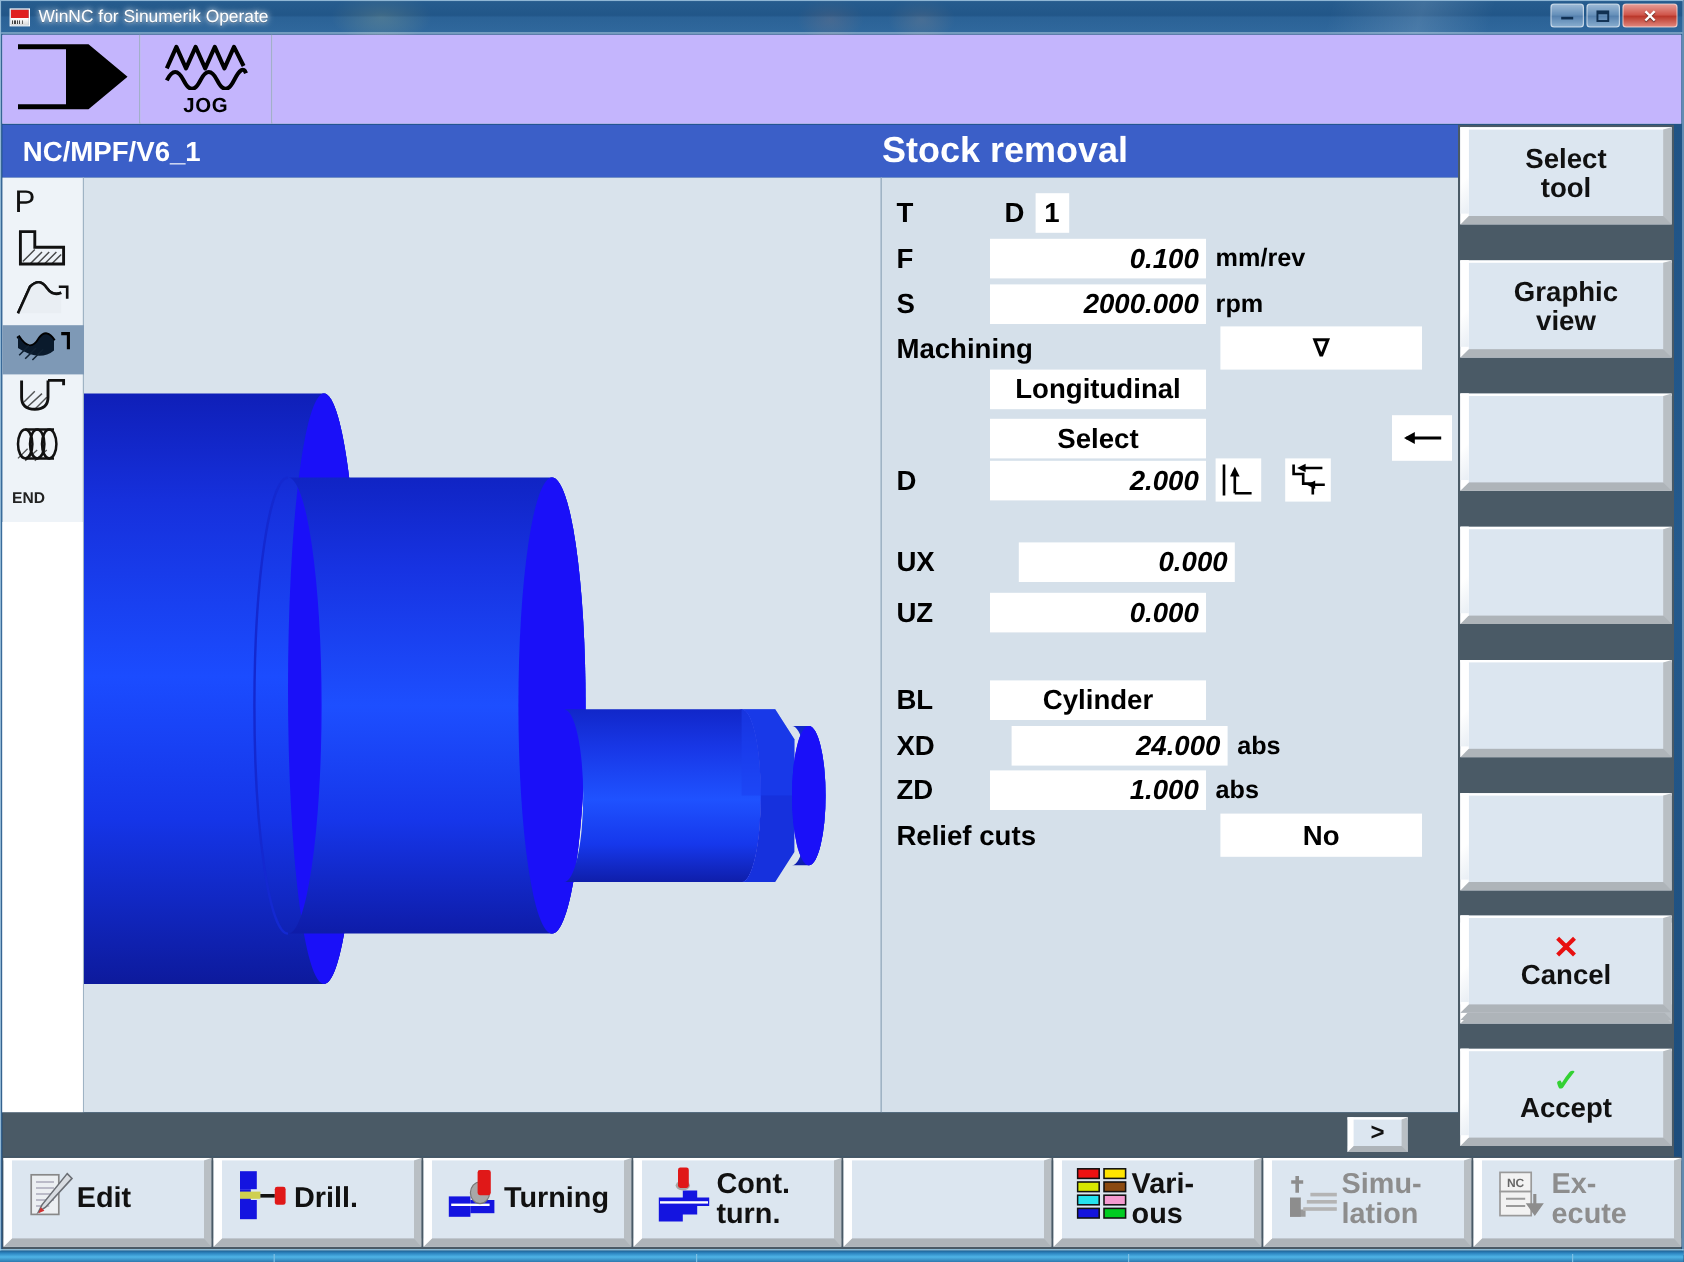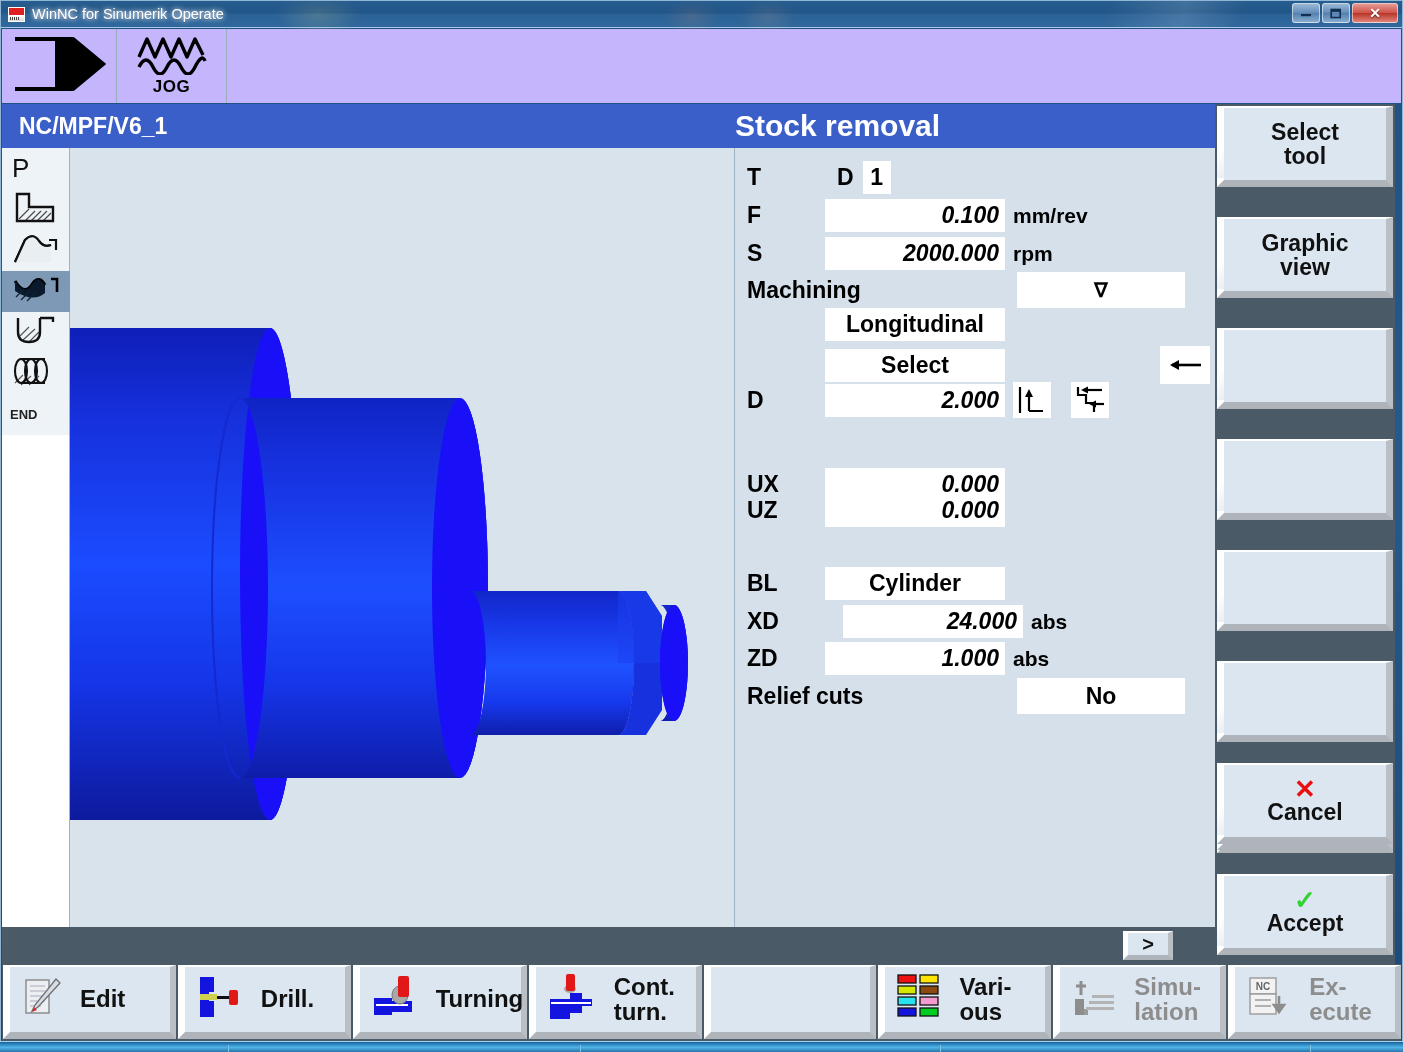--- a/index.html
+++ b/index.html
@@ -171,21 +171,21 @@
   }
 
   
   #hbar {
     position: absolute; left: 1px; top: 963px; width: 1399px; height: 78px;
     background: #4a5a66; display: flex; gap: 2px; padding: 1px 0 0 1px;
   }
   .hsk {
     width: 174px; height: 74px;
     background: #dce6f0;
-    display: flex; align-items: center; gap: 18px; padding-left: 12px;
+    display: flex; align-items: center; gap: 2px; padding-left: 12px;
     font-size: 24px; font-weight: bold; color:#111;
     border-top: 2px solid #ffffff;
     border-left: 7px solid #ffffff;
     border-right: 6px solid #b9bfc4;
     border-bottom: 7px solid #aeb4b9;
     position: relative;
   }
   .hsk.empty { }
   .hsk.disabled { color: #8d8d8d; }
   .hsk .txt { line-height: 1.02; }
@@ -418,21 +418,21 @@
           <svg width="32" height="30" viewBox="0 0 32 30">
             <path d="M4 2 V10 H12 V18 H20 V27" stroke="#000" stroke-width="2.2" fill="none"></path>
             <path d="M28 5 H10" stroke="#000" stroke-width="2.2"></path>
             <path d="M7 5 L14 1.5 L14 8.5 Z" fill="#000"></path>
             <path d="M30 19 H18" stroke="#000" stroke-width="2.2"></path>
             <path d="M15 19 L22 15.5 L22 22.5 Z" fill="#000"></path>
           </svg>
         </span>
       </div>
 
-      <div class="row" style="left:12px; top:320px;">
+      <div class="row" style="left:12px; top:304px;gap:24px;">
         <span class="lbl" style="width:78px;">UX</span>
         <span class="fld r" style="width:180px;">0.000</span>
       </div>
 
       <div class="row" style="left:12px; top:346px;">
         <span class="lbl" style="width:78px;">UZ</span>
         <span class="fld r" style="width:180px;">0.000</span>
       </div>
 
       <div class="row" style="left:12px; top:419px;">

